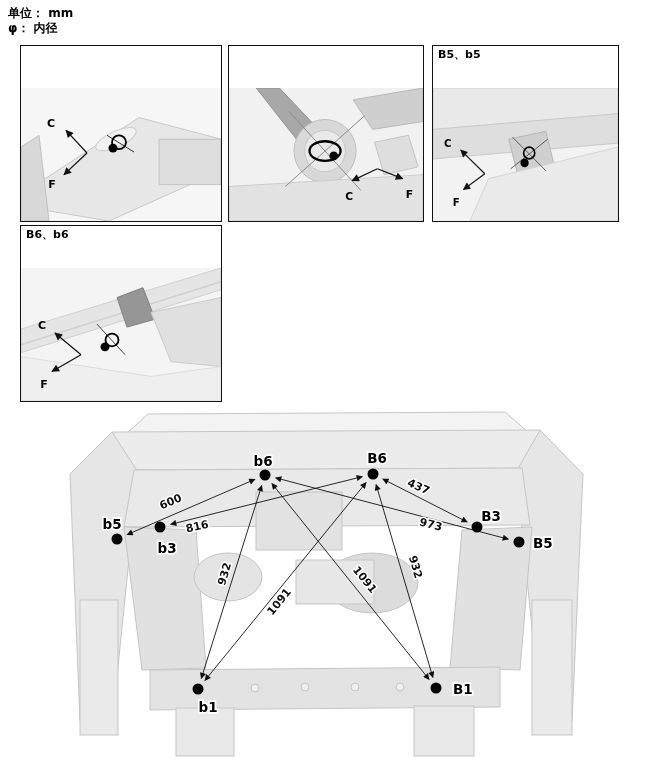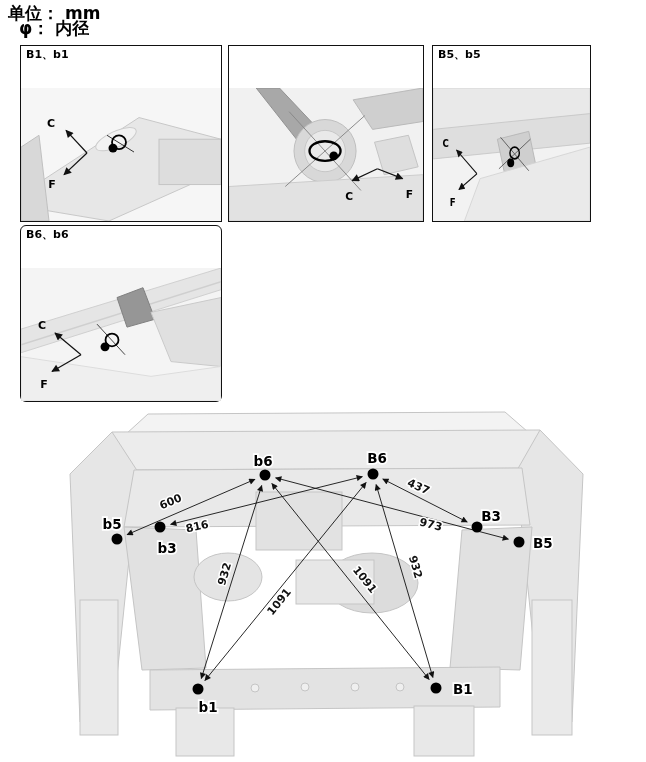--- a/index.html
+++ b/index.html
@@ -1,23 +1,23 @@
 <!DOCTYPE html>
 <html><head>
 <meta charset="utf-8">
 <style>
   html,body{margin:0;padding:0;background:#fff;}
   .page{position:relative;width:646px;height:762px;background:#fff;overflow:hidden;
         font-family:"DejaVu Sans",sans-serif;color:#000;}
-  .meta{position:absolute;left:8px;top:6px;font-weight:bold;font-size:17px;line-height:15px;text-align:center;}
+  .meta{position:absolute;left:8px;top:6px;font-weight:bold;font-size:12px;line-height:15px;}
   .panel{position:absolute;border:1.6px solid #111;background:#fff;box-sizing:border-box;}
   .panel-b1{left:20px;top:45px;width:202px;height:177px;}
   .panel-b3{left:228px;top:45px;width:196px;height:177px;}
-  .panel-b5{left:432px;top:45px;width:159px;height:177px;}
-  .panel-b6{left:20px;top:225px;width:202px;height:177px;border-radius:6px;}
+  .panel-b5{left:432px;top:45px;width:187px;height:177px;}
+  .panel-b6{left:20px;top:225px;width:202px;height:177px;}
   .ptitle{padding:2px 0 0 5px;font-weight:bold;font-size:11px;line-height:13.5px;}
   .art{position:absolute;left:0;bottom:0;width:100%;height:133px;display:block;}
   .axis{font:bold 11px "DejaVu Sans",sans-serif;fill:#000;}
   .mlabel{font:bold 11px "DejaVu Sans",sans-serif;fill:#111;
           paint-order:stroke;stroke:#fff;stroke-width:3px;text-anchor:middle;}
   .plabel{font:bold 13.5px "DejaVu Sans",sans-serif;fill:#000;
           paint-order:stroke;stroke:#fff;stroke-width:3.5px;}
   #diagram{position:absolute;left:0;top:0;width:646px;height:762px;}
 </style>
 </head>
@@ -25,21 +25,20 @@
 
 <div class="page">
 
   <div class="meta">
     <div>单位： mm</div>
     <div>φ： 内径</div>
   </div>
 
   <div class="panel panel-b1">
     <div class="ptitle">
-      <div>B1、b1</div>
     </div>
     <svg class="art" viewBox="0 0 200 135" preserveAspectRatio="none">
       <defs>
           <marker id="m1" viewBox="0 0 10 10" refX="9" refY="5" markerWidth="8" markerHeight="6.5" orient="auto">
             <path d="M0,0 L10,5 L0,10 z" fill="#111"></path>
           </marker>
         </defs>
       <rect x="0" y="0" width="200" height="135" fill="#f6f6f6"></rect>
       <path d="M0,108 L118,30 L200,52 L200,84 L88,135 L0,120 Z" fill="#e7e7e7" stroke="#c8c8c8"></path>
       <rect x="138" y="52" width="62" height="46" fill="#dddddd" stroke="#c4c4c4"></rect>

